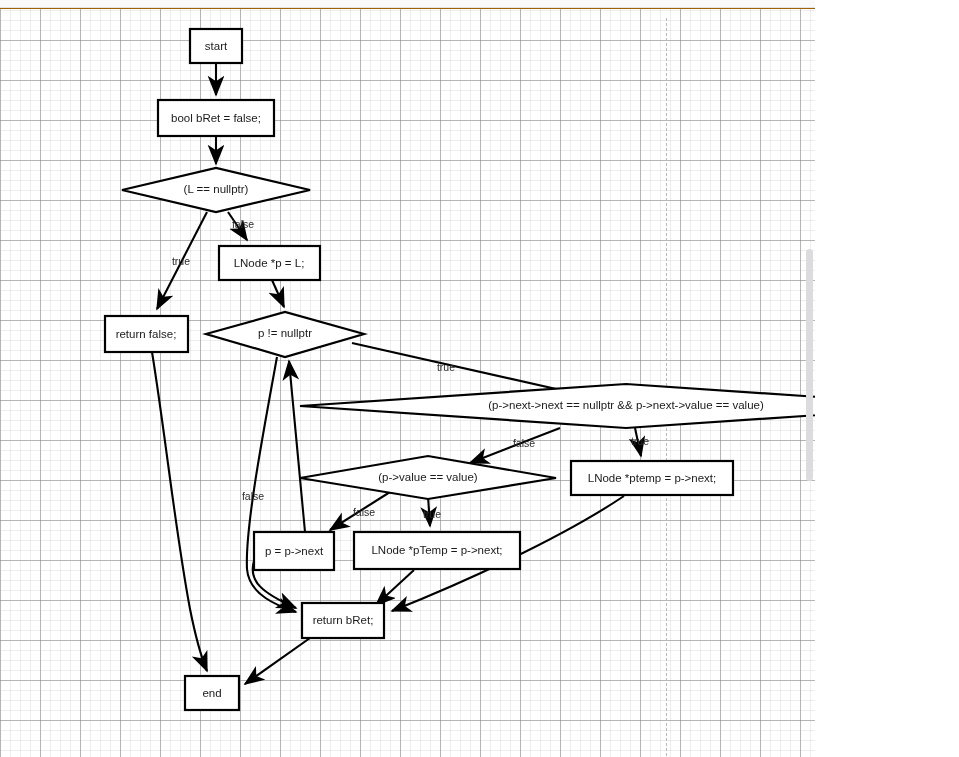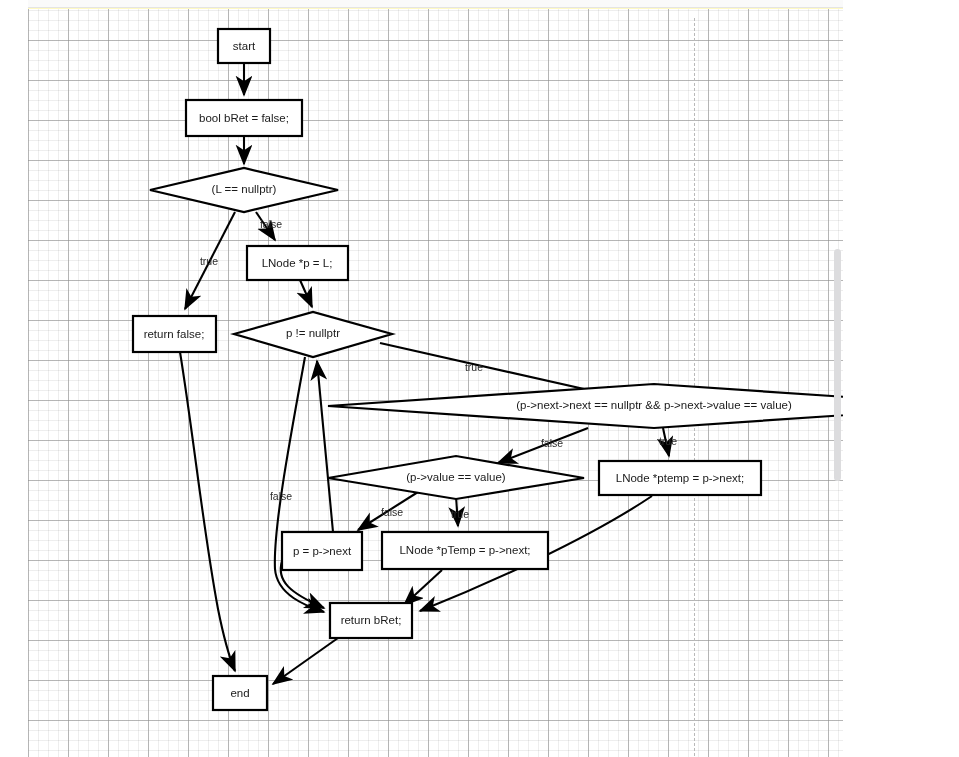--- a/index.html
+++ b/index.html
@@ -6,22 +6,21 @@
     margin: 0;
     padding: 0;
     background: #ffffff;
     font-family: "Liberation Sans", sans-serif;
   }
   #app {
     position: relative;
     width: 815px;
     height: 757px;
     overflow: hidden;
-    background: #fef9c3;
-    margin-left: 28px;
+    background: #a16207;
   }
   
   #topbar {
     position: absolute;
     left: 0; top: 0;
     width: 959px; height: 8px;
     background: #fafafa;
     border-bottom: 1px solid #e4e4e4;
     box-sizing: border-box;
   }

